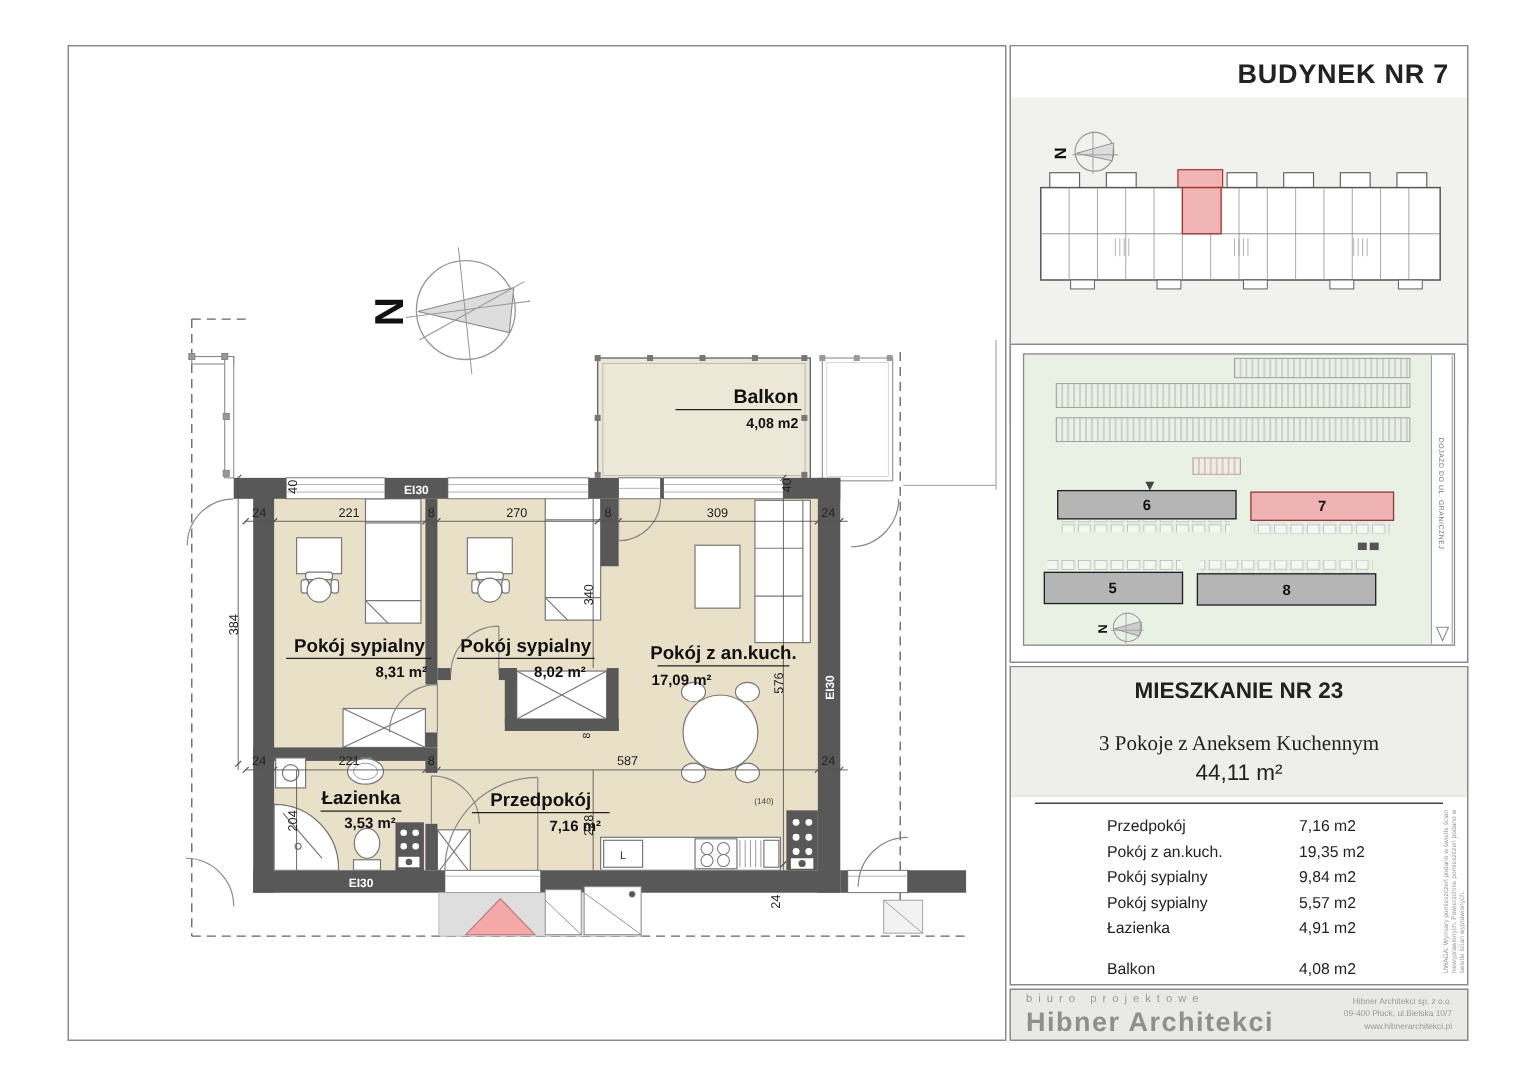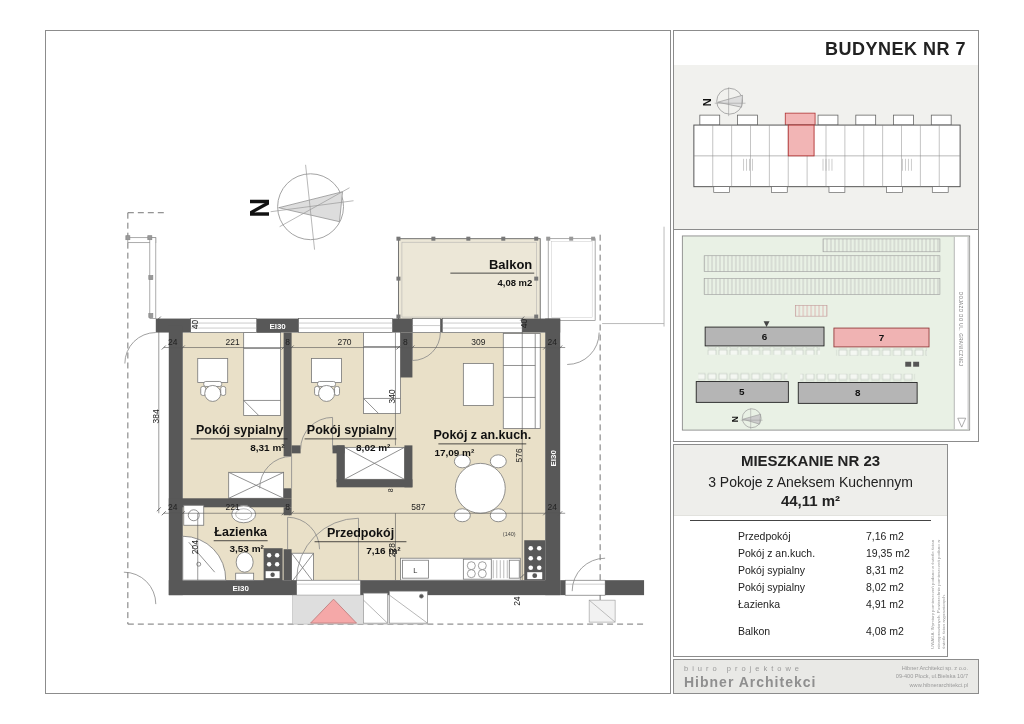--- a/index.html
+++ b/index.html
@@ -2,40 +2,40 @@
 <html><head>
 <meta charset="utf-8">
 <style>
   html,body{margin:0;padding:0;width:1024px;height:724px;background:#fff;
     font-family:"Liberation Sans",sans-serif;color:#222;overflow:hidden;}
   .sheet{position:absolute;left:45px;top:28px;width:936px;height:668px;background:#fff;}
   .box{position:absolute;background:#fff;border:1px solid #8c8c8c;box-sizing:border-box;}
   .plan-box{left:0;top:2px;width:626px;height:664px;}
   .p1{left:628px;top:2px;width:306px;height:253px;background:#f1f1ee;}
   .p2{left:628px;top:201px;width:306px;height:213px;}
-  .p3{left:628px;top:416px;width:275px;height:213px;}
+  .p3{left:628px;top:416px;width:306px;height:213px;}
   .pf{left:628px;top:631px;width:306px;height:35px;background:#e9e9e6;}
   svg{position:absolute;left:0;top:0;}
   .p1-header{position:absolute;top:0;left:0;right:0;height:34px;background:#fff;
     text-align:right;font-size:18px;font-weight:bold;letter-spacing:.5px;padding:8px 12px 0 0;box-sizing:border-box;}
   .p1-caption{position:absolute;right:12px;bottom:6px;font-size:15px;letter-spacing:1px;color:#0f766e;}
   .p3-header{background:#eeeeeb;text-align:center;padding:7px 0 6px;border-bottom:1px solid #e2e2de;}
   .p3-title{font-size:15px;font-weight:bold;}
-  .p3-sub{font-size:14px;margin-top:5px;}
-  .p3-area{font-size:15px;font-weight:bold;margin-top:2px;}
+  .p3-sub{font-size:14px;margin-top:20px;font-family:Liberation Serif, serif;}
+  .p3-area{font-size:15px;font-weight:normal;margin-top:2px;}
   .wykaz-title{text-align:center;font-size:11.5px;letter-spacing:1px;margin-top:9px;}
   .wykaz-rule{border:0;border-top:1px solid #444;margin:4px 16px 6px 16px;}
   .wykaz-row{display:flex;font-size:10.5px;padding:2.6px 0;}
   .wykaz-row .n{width:128px;padding-left:64px;}
   .wykaz-row.gap{margin-top:9px;}
   .side-note{position:absolute;right:1px;top:84px;writing-mode:vertical-rl;transform:rotate(180deg);
     font-size:4.4px;color:#999;line-height:1.25;height:120px;}
   .pf-inner{display:flex;justify-content:space-between;align-items:center;height:100%;padding:0 10px;box-sizing:border-box;}
   .pf-tag{font-size:7.5px;letter-spacing:4px;color:#9a9a9a;}
-  .pf-studio{font-size:14px;font-weight:bold;color:#8f8f8f;letter-spacing:1px;margin-top:1px;}
+  .pf-studio{font-size:18px;font-weight:bold;color:#8f8f8f;letter-spacing:1px;margin-top:1px;}
   .pf-right{text-align:right;font-size:5.6px;color:#9a9a9a;line-height:1.5;}
   text{font-family:"Liberation Sans",sans-serif;}
 </style>
 </head>
 <body>
 
 <div class="sheet">
 
   <div class="box plan-box">
     <svg viewBox="0 0 623 663" width="624" height="662">
@@ -459,25 +459,25 @@
       <div class="wykaz-row">
           <span class="n">Przedpokój</span>
           <span>7,16 m2</span>
         </div>
       <div class="wykaz-row">
           <span class="n">Pokój z an.kuch.</span>
           <span>19,35 m2</span>
         </div>
       <div class="wykaz-row">
           <span class="n">Pokój sypialny</span>
-          <span>8,31 m2</span>
+          <span>9,84 m2</span>
         </div>
       <div class="wykaz-row">
           <span class="n">Pokój sypialny</span>
-          <span>8,02 m2</span>
+          <span>5,57 m2</span>
         </div>
       <div class="wykaz-row">
           <span class="n">Łazienka</span>
           <span>4,91 m2</span>
         </div>
       <div class="wykaz-row gap">
           <span class="n">Balkon</span>
           <span>4,08 m2</span>
         </div>
     </div>

